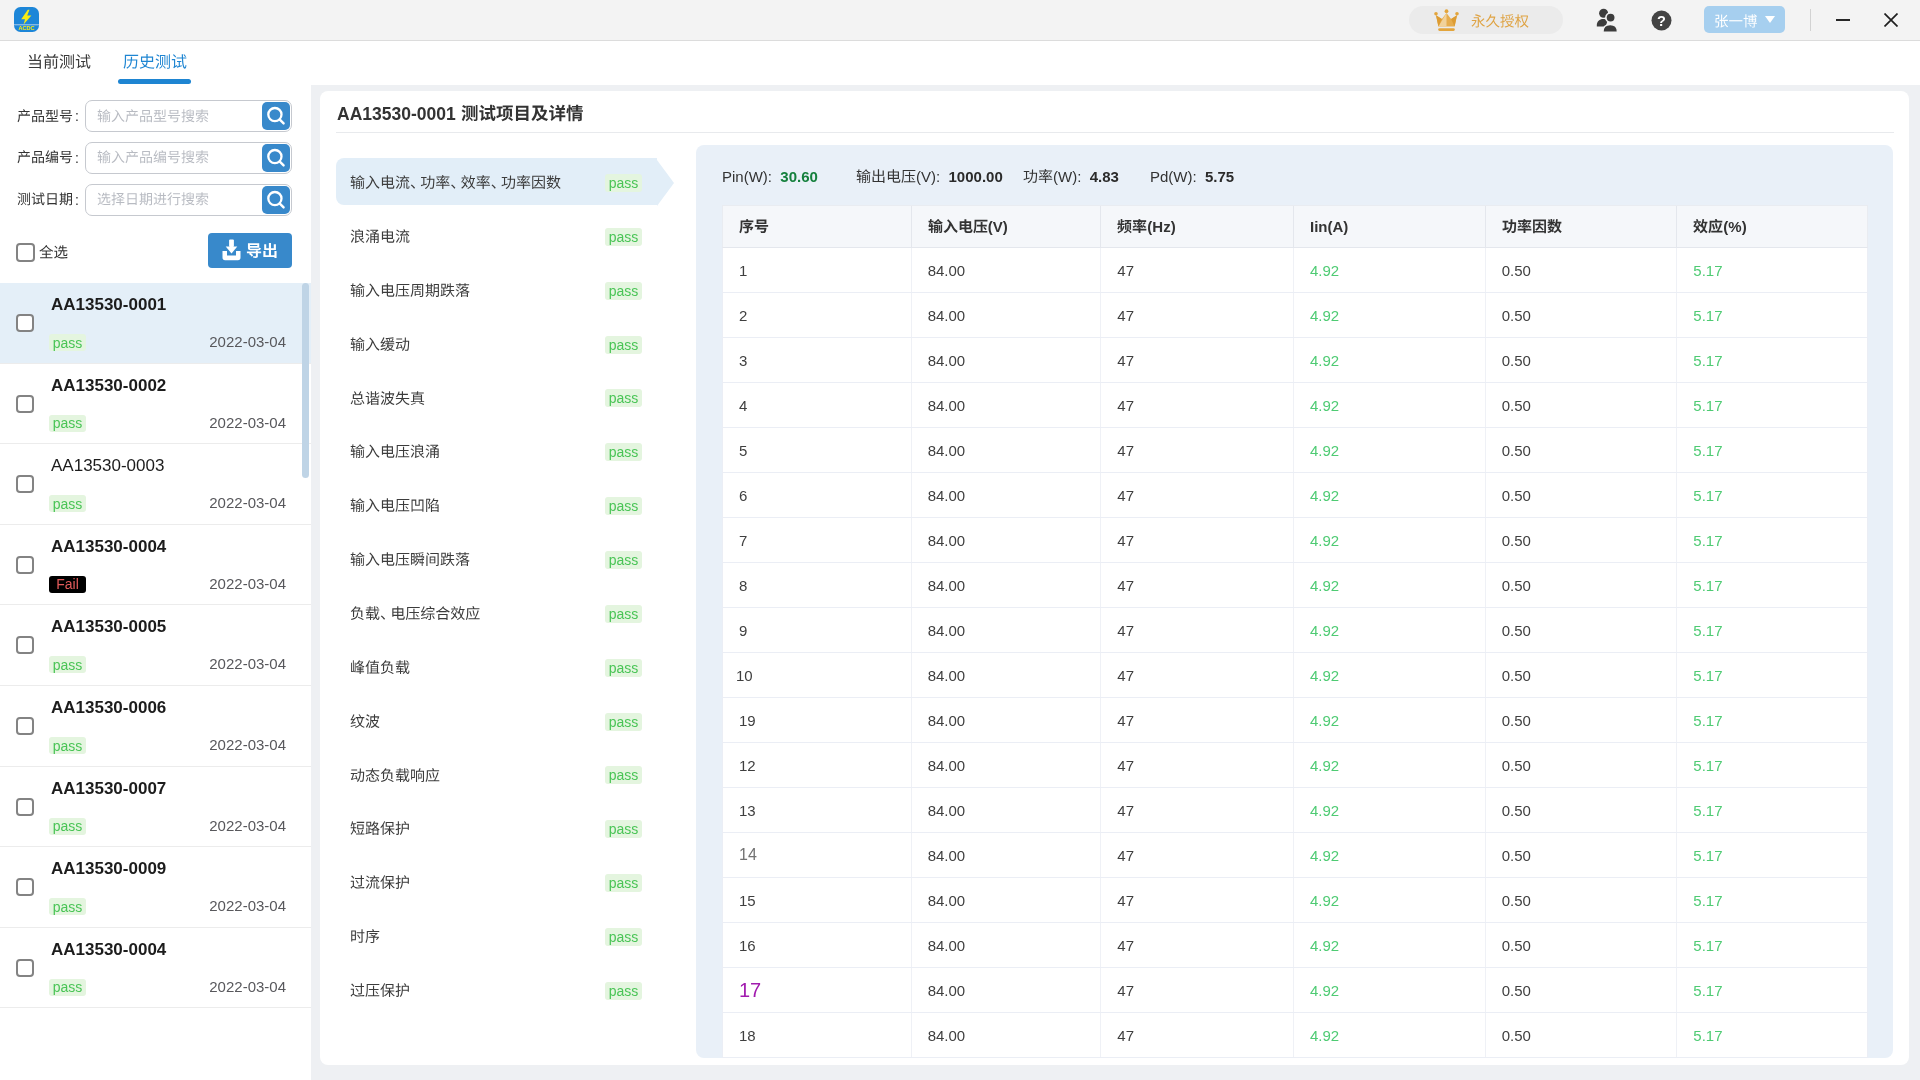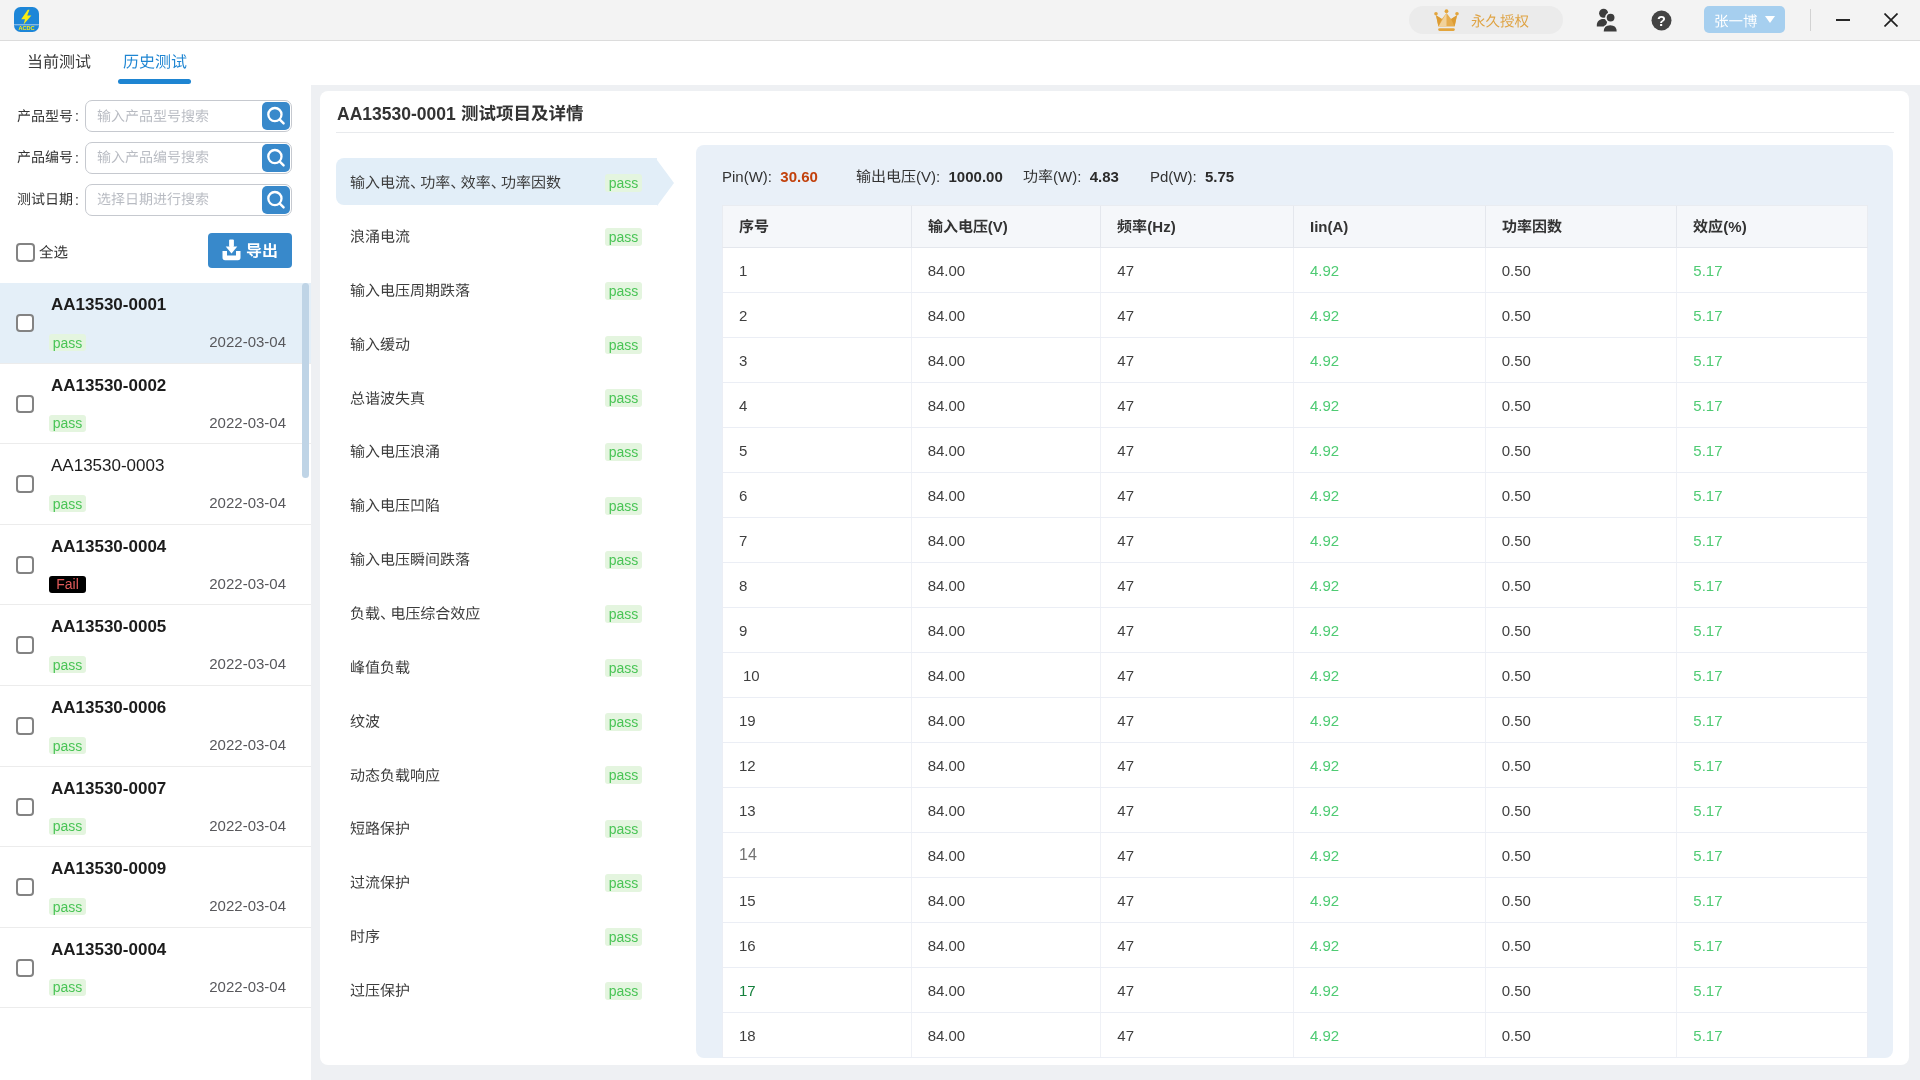--- a/index.html
+++ b/index.html
@@ -370,21 +370,21 @@
       </svg></div>
     <div class="abs badge" style="left:285px;top:836.9px;width:37px;height:18px">pass</div>
     <div class="abs" style="left:30px;top:888.8px;height:22px;line-height:22px;font-size:15px;white-space:nowrap;"><svg class="zh" width="60.0" height="10.8" style="overflow:visible" fill="#3c3c3c">
         <use href="#g82" transform="translate(0.0 10.80) scale(0.015000 -0.015000)"></use>
         <use href="#g53" transform="translate(15.0 10.80) scale(0.015000 -0.015000)"></use>
         <use href="#g80" transform="translate(30.0 10.80) scale(0.015000 -0.015000)"></use>
         <use href="#g81" transform="translate(45.0 10.80) scale(0.015000 -0.015000)"></use>
       </svg></div>
     <div class="abs badge" style="left:285px;top:890.8px;width:37px;height:18px">pass</div>
     <div class="abs" style="left:376px;top:54px;width:1197px;height:913px;background:#e9f0f8;border-radius:8px">
-      <div class="abs" style="left:26px;top:18.0px;height:28px;line-height:28px;font-size:15px;white-space:nowrap;"><span style="color:#333">Pin(W)</span><span style="color:#333">:&nbsp;&nbsp;</span><span style="font-weight:bold;color:#c2410c">30.60</span></div>
+      <div class="abs" style="left:26px;top:18.0px;height:28px;line-height:28px;font-size:15px;white-space:nowrap;"><span style="color:#333">Pin(W)</span><span style="color:#333">:&nbsp;&nbsp;</span><span style="font-weight:bold;color:#15803d">30.60</span></div>
       <div class="abs" style="left:160px;top:18.0px;height:28px;line-height:28px;font-size:15px;white-space:nowrap;"><svg class="zh" width="60.0" height="10.8" style="overflow:visible" fill="#333">
           <use href="#g23" transform="translate(0.0 10.80) scale(0.015000 -0.015000)"></use>
           <use href="#g85" transform="translate(15.0 10.80) scale(0.015000 -0.015000)"></use>
           <use href="#g0" transform="translate(30.0 10.80) scale(0.015000 -0.015000)"></use>
           <use href="#g53" transform="translate(45.0 10.80) scale(0.015000 -0.015000)"></use>
         </svg><span style="color:#333">(V)</span><span style="color:#333">:&nbsp;&nbsp;</span><span style="font-weight:bold;color:#2b2b2b">1000.00</span></div>
       <div class="abs" style="left:327px;top:18.0px;height:28px;line-height:28px;font-size:15px;white-space:nowrap;"><svg class="zh" width="30.0" height="10.8" style="overflow:visible" fill="#333">
           <use href="#g46" transform="translate(0.0 10.80) scale(0.015000 -0.015000)"></use>
           <use href="#g47" transform="translate(15.0 10.80) scale(0.015000 -0.015000)"></use>
         </svg><span style="color:#333">(W)</span><span style="color:#333">:&nbsp;&nbsp;</span><span style="font-weight:bold;color:#2b2b2b">4.83</span></div>
@@ -591,21 +591,21 @@
             <span style="font-size:15px;color:#4ecb73">4.92</span>
           </div>
           <div class="row" style="width:192px;height:100%;border-left:1px solid #eff1f6;padding-left:16px">
             <span style="font-size:15px;color:#3f3f3f">0.50</span>
           </div>
           <div class="row" style="width:191px;height:100%;border-left:1px solid #eff1f6;padding-left:16px">
             <span style="font-size:15px;color:#4ecb73">5.17</span>
           </div>
         </div>
         <div class="row" style="width:1146px;height:45px;background:#fff;border:1px solid #ebeef5;border-top:none">
-          <div class="row" style="width:188px;height:100%;padding-left:20px">
+          <div class="row" style="width:188px;height:100%;padding-left:13px">
             <span style="font-size:15px;color:#3f3f3f">10</span>
           </div>
           <div class="row" style="width:190px;height:100%;border-left:1px solid #eff1f6;padding-left:16px">
             <span style="font-size:15px;color:#3f3f3f">84.00</span>
           </div>
           <div class="row" style="width:193px;height:100%;border-left:1px solid #eff1f6;padding-left:16px">
             <span style="font-size:15px;color:#3f3f3f">47</span>
           </div>
           <div class="row" style="width:192px;height:100%;border-left:1px solid #eff1f6;padding-left:16px">
             <span style="font-size:15px;color:#4ecb73">4.92</span>
@@ -732,21 +732,21 @@
           </div>
           <div class="row" style="width:192px;height:100%;border-left:1px solid #eff1f6;padding-left:16px">
             <span style="font-size:15px;color:#3f3f3f">0.50</span>
           </div>
           <div class="row" style="width:191px;height:100%;border-left:1px solid #eff1f6;padding-left:16px">
             <span style="font-size:15px;color:#4ecb73">5.17</span>
           </div>
         </div>
         <div class="row" style="width:1146px;height:45px;background:#fff;border:1px solid #ebeef5;border-top:none">
           <div class="row" style="width:188px;height:100%;padding-left:16px">
-            <span style="font-size:15px;color:#15803d">17</span>
+            <span style="font-size:20px;color:#a21caf">17</span>
           </div>
           <div class="row" style="width:190px;height:100%;border-left:1px solid #eff1f6;padding-left:16px">
             <span style="font-size:15px;color:#3f3f3f">84.00</span>
           </div>
           <div class="row" style="width:193px;height:100%;border-left:1px solid #eff1f6;padding-left:16px">
             <span style="font-size:15px;color:#3f3f3f">47</span>
           </div>
           <div class="row" style="width:192px;height:100%;border-left:1px solid #eff1f6;padding-left:16px">
             <span style="font-size:15px;color:#4ecb73">4.92</span>
           </div>

